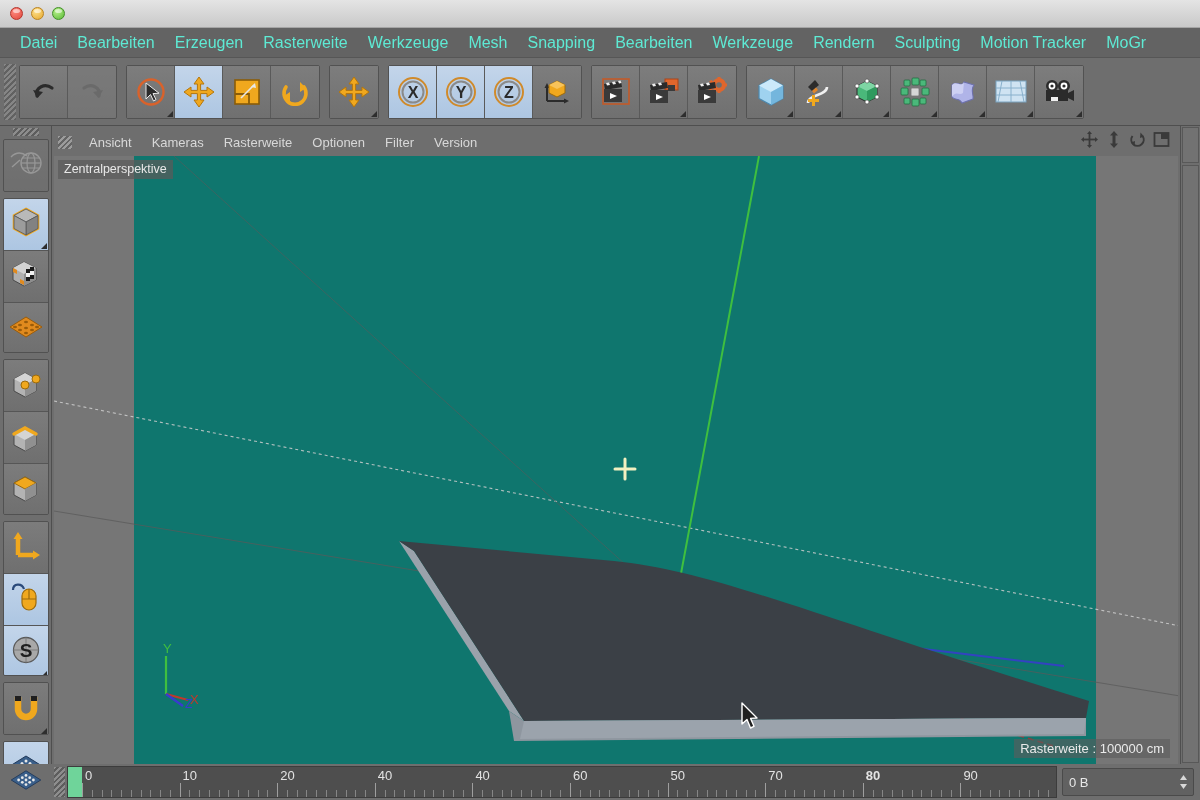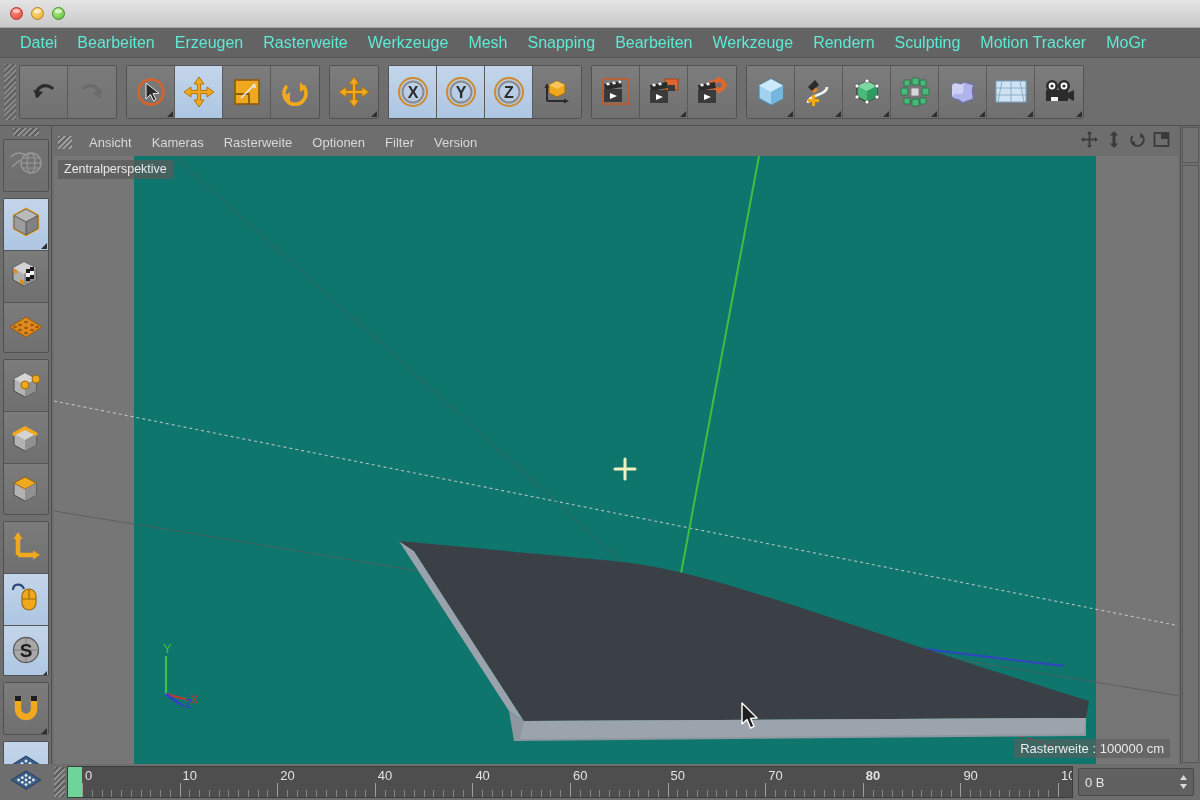--- a/index.html
+++ b/index.html
@@ -150,21 +150,21 @@
     margin:3px 2px;}
   .tl-track{
     position:relative;flex:1;background:#4e4e4e;border:1px solid #3c3c3c;
     margin:2px 0; overflow:hidden;
   }
   .tl-playhead{position:absolute;left:0;top:0;width:14px;height:100%;background:#6fd49a;}
   .tl-ticklabel{position:absolute;top:1px;font-size:13px;color:#e2e2e2;}
   .tl-majtick{position:absolute;bottom:0;width:1px;height:14px;background:#9e9e9e;}
   .tl-mintick{position:absolute;bottom:0;width:1px;height:7px;background:#868686;}
   .tl-field{
-    width:116px;margin:4px 6px 4px 5px;background:#616161;
+    width:132px;margin:4px 6px 4px 5px;background:#616161;
     border:1px solid #4a4a4a;border-radius:2px;display:flex;align-items:center;
     padding:0 6px;position:relative;
   }
   .tl-field span{font-size:13px;color:#e8e8e8;}
   .spin{position:absolute;right:5px;top:50%;transform:translateY(-50%);
     display:flex;flex-direction:column;gap:2px;}
 </style>
 </head>
 <body>
 

